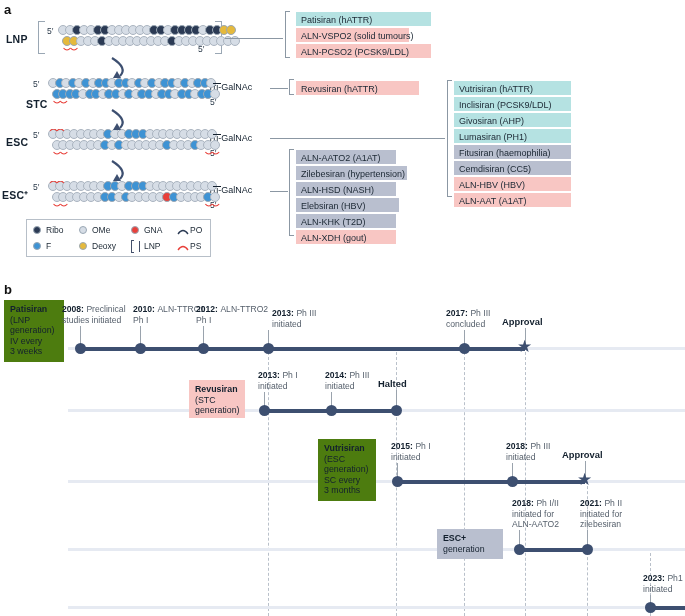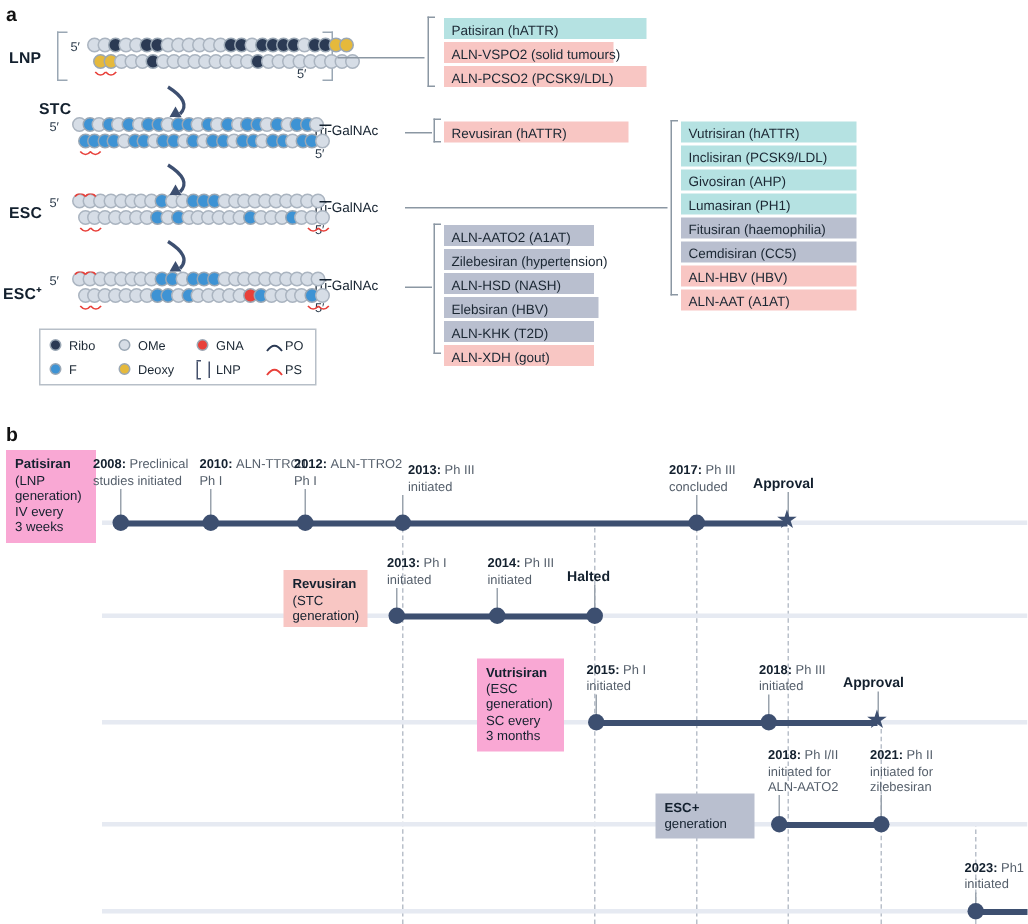--- a/index.html
+++ b/index.html
@@ -165,32 +165,32 @@
 
   .genbox {
     position:absolute;
     font-size:8.8px;
     line-height:10.5px;
     padding:4px 6px;
     color:#13202e;
     white-space:nowrap;
   }
   .genbox b { font-weight:bold; }
-  .genbox.teal { background:#f9a8d4; }
+  .genbox.teal { background:#4d7c0f; }
   .genbox.pink { background:#f8c6c3; }
   .genbox.grey { background:#b9bfcf; }
 </style>
 </head>
 <body>
 
 <div id="panel-a">
   <div class="panel-letter" id="panel-a-letter">a</div>
 
   <div class="gen-label" style="left:6px; top:33px;">LNP</div>
-  <div class="gen-label" style="left:6px; top:67px;padding-left:20px;">STC</div>
+  <div class="gen-label" style="left:6px; top:98px;padding-left:20px;">STC</div>
   <div class="gen-label" style="left:6px; top:136px;">ESC</div>
   <div class="gen-label" style="left:2px; top:188px;">ESC⁺</div>
 
   <div class="bracket" style="left:38px; top:21px; height:33px;"></div>
   <div class="bracket right" style="left:215px; top:21px; height:33px;"></div>
 
   <div class="five-prime" style="left:47px; top:26px;">5′</div>
   <div class="five-prime" style="left:198px; top:44px;">5′</div>
   <div class="five-prime" style="left:33px; top:79px;">5′</div>
   <div class="five-prime" style="left:210px; top:97px;">5′</div>
@@ -466,21 +466,21 @@
       <div class="chip teal" style="left: 0px; top: 16px; width: 117px;">Inclisiran (PCSK9/LDL)</div>
       <div class="chip teal" style="left: 0px; top: 32px; width: 117px;">Givosiran (AHP)</div>
       <div class="chip teal" style="left: 0px; top: 48px; width: 117px;">Lumasiran (PH1)</div>
       <div class="chip grey" style="left: 0px; top: 64px; width: 117px;">Fitusiran (haemophilia)</div>
       <div class="chip grey" style="left: 0px; top: 80px; width: 117px;">Cemdisiran (CC5)</div>
       <div class="chip pink" style="left: 0px; top: 96px; width: 117px;">ALN-HBV (HBV)</div>
       <div class="chip pink" style="left: 0px; top: 112px; width: 117px;">ALN-AAT (A1AT)</div>
     </div>
   <div id="chips-escplus" style="position:absolute;left:296px;top:150px;">
       <div class="chip grey" style="left: 0px; top: 0px; width: 100px;">ALN-AATO2 (A1AT)</div>
-      <div class="chip grey" style="left: 0px; top: 16px; width: 84px;">Zilebesiran (hypertension)</div>
+      <div class="chip grey" style="left: 0px; top: 16px; width: 111px;">Zilebesiran (hypertension)</div>
       <div class="chip grey" style="left: 0px; top: 32px; width: 100px;">ALN-HSD (NASH)</div>
       <div class="chip grey" style="left: 0px; top: 48px; width: 103px;">Elebsiran (HBV)</div>
       <div class="chip grey" style="left: 0px; top: 64px; width: 100px;">ALN-KHK (T2D)</div>
       <div class="chip pink" style="left: 0px; top: 80px; width: 100px;">ALN-XDH (gout)</div>
     </div>
 
   <div id="key-box">
       <div class="key-dot" style="left: 6px; top: 6px; background: rgb(43, 58, 84);"></div>
       <div class="key-item" style="left: 19px; top: 5px;">Ribo</div>
       <div class="key-dot" style="left: 6px; top: 22px; background: rgb(62, 147, 212);"></div>

